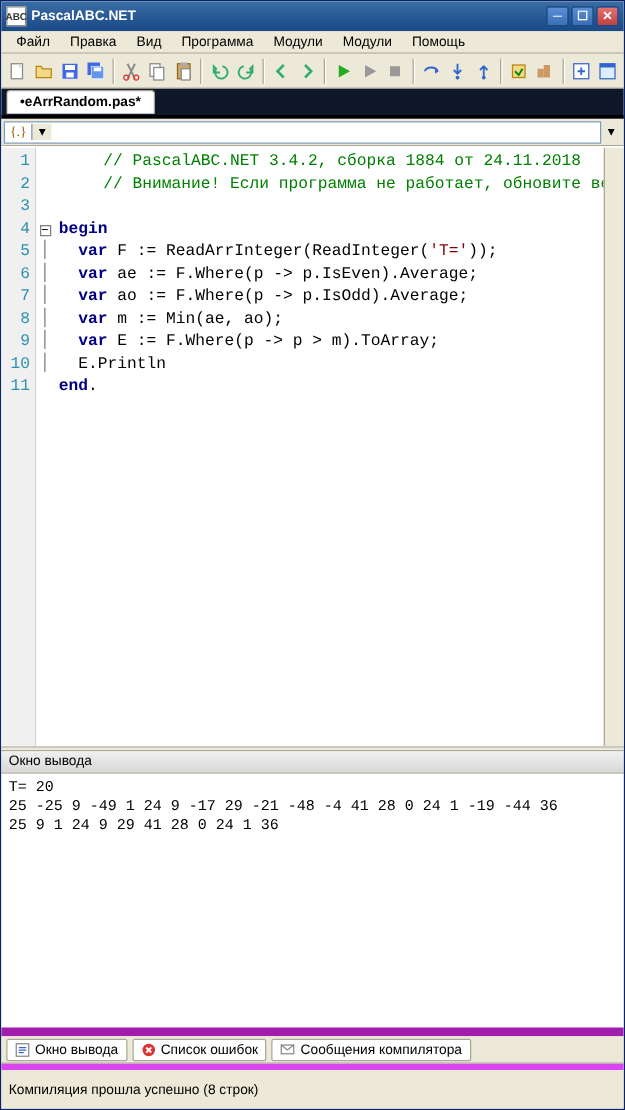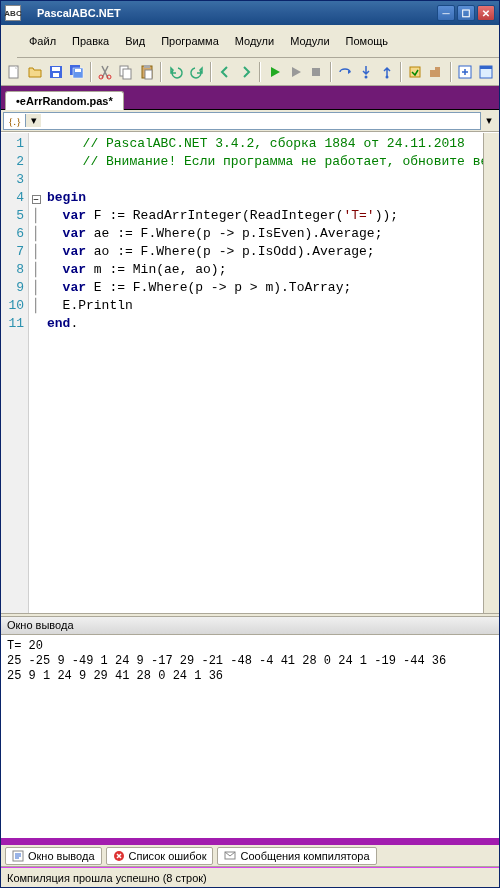--- a/index.html
+++ b/index.html
@@ -19,21 +19,21 @@
   background: linear-gradient(to bottom, #3a6ea5 0%, #2a5a95 50%, #1a4a85 100%);
   color: white;
   display: flex;
   align-items: center;
   padding: 0 4px;
   font-weight: bold;
 }
 .titlebar .icon {
   width: 16px; height: 16px;
   background: #fff;
-  margin-right: 16px;
+  margin-right: 4px;
   border: 1px solid #888;
   display: flex;
   align-items: center;
   justify-content: center;
   font-size: 8px;
   color: #333;
 }
 .titlebar .title { flex: 1; }
 .titlebar .winbtns { display: flex; gap: 2px; }
 .winbtn {
@@ -41,27 +41,26 @@
   background: linear-gradient(to bottom, #5a8ed5, #3a6eb5);
   border: 1px solid #1a4a85;
   border-radius: 2px;
   display: flex;
   align-items: center;
   justify-content: center;
   font-size: 10px;
   font-family: Arial;
 }
 .menubar {
-  height: 33px;
+  height: 18px;
   background: #ece9d8;
   display: flex;
   align-items: center;
   padding: 0 4px;
   border-bottom: 1px solid #aca899;
-  margin-left: 16px;
 }
 .menubar .menuitem {
   padding: 2px 8px;
   cursor: default;
 }
 .toolbar {
   height: 28px;
   background: #ece9d8;
   display: flex;
   align-items: center;
@@ -73,25 +72,25 @@
   width: 22px; height: 22px;
   border: 1px solid transparent;
   display: flex;
   align-items: center;
   justify-content: center;
 }
 .tbtn svg { width: 16px; height: 16px; }
 .tsep { width: 2px; height: 20px; border-left: 1px solid #aca899; border-right: 1px solid #fff; margin: 0 2px; }
 .tabbar {
   height: 24px;
-  background: #701a75;
-  display: flex;
-  align-items: flex-end;
+  background: #0f172a;
+  display: flex;
+  align-items: flex-start;
   padding: 0 4px;
-  border-bottom: 1px solid #000000;
+  border-bottom: 3px solid #000000;
 }
 .tab {
   padding: 3px 10px;
   background: #fff;
   border: 1px solid #aca899;
   border-bottom: none;
   border-radius: 3px 3px 0 0;
   font-weight: bold;
   position: relative;
   top: 1px;
@@ -216,27 +215,27 @@
   border: 1px solid #aca899;
   background: #fff;
   border-radius: 2px;
   display: flex;
   align-items: center;
   gap: 4px;
   font-size: 11px;
 }
 .btab .bic { width: 12px; height: 12px; }
 .statusbar {
-  height: 20px;
+  height: 36px;
   background: #ece9d8;
   display: flex;
   align-items: center;
   padding: 0 6px;
   font-size: 11px;
-  border-top: 1px solid #d946ef;
+  border-top: 5px solid #d946ef;
 }
 </style>
 </head>
 <body>
 
 <div class="titlebar">
   <div class="icon">ABC</div>
   <div class="title">PascalABC.NET</div>
   <div class="winbtns">
     <div class="winbtn">─</div>

